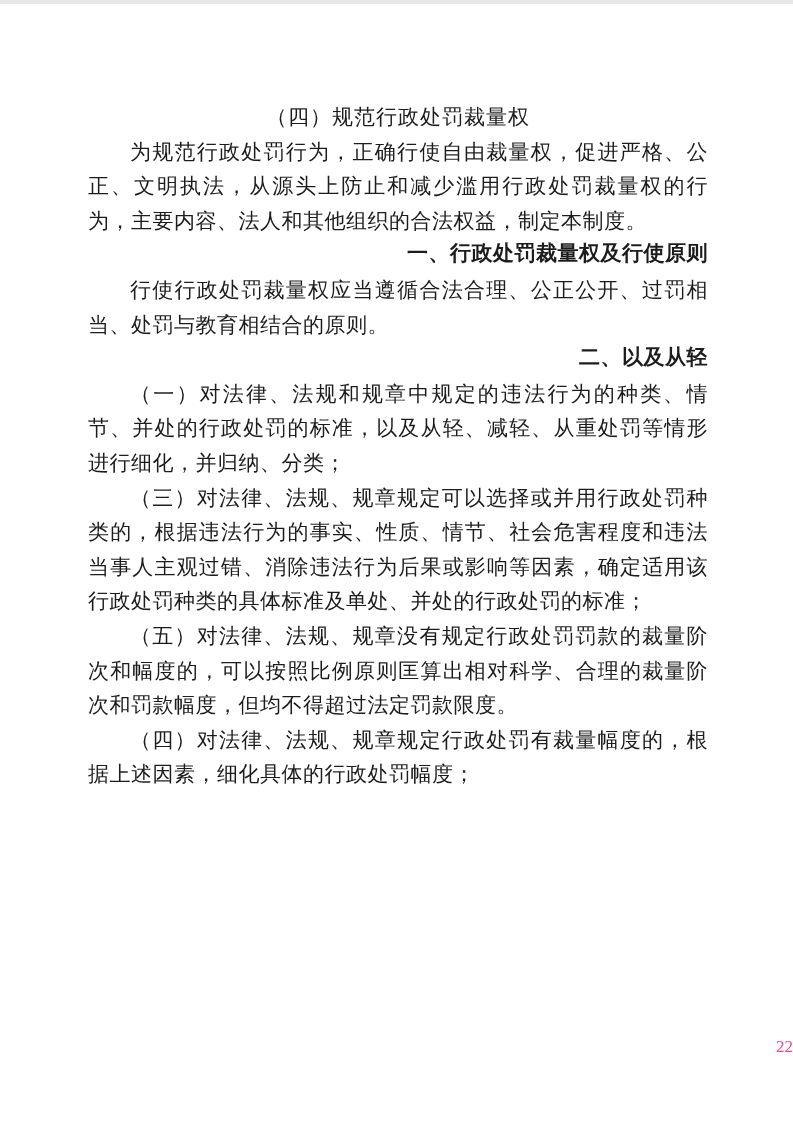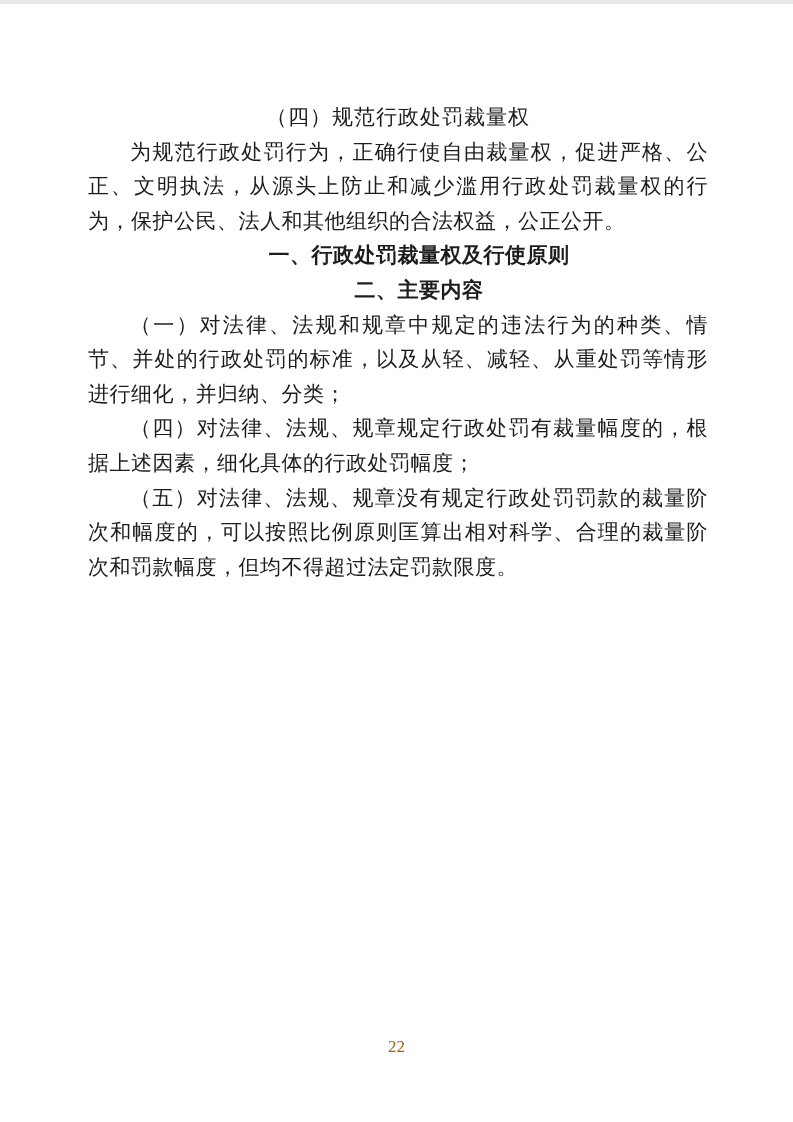--- a/index.html
+++ b/index.html
@@ -31,43 +31,45 @@
     text-align: center;
     text-indent: 0;
     letter-spacing: 1px;
   }
   .para {
     text-indent: 2em;
   }
   .heading {
     text-indent: 2em;
     font-weight: bold;
-    font-family: Liberation Serif, serif;
-    text-align: center;
+    font-family: Liberation Mono, monospace;
+    text-align: right;
     letter-spacing: 0.5px;
   }
   .page-number {
     position: absolute;
     top: 1032px;
     left: 0;
     width: 100%;
-    text-align: center;
+    text-align: right;
     font-size: 17px;
     line-height: 22px;
     font-family: "Liberation Serif", "DejaVu Serif", serif;
-    color: #a16207;
+    color: #ec4899;
   }
 </style>
 </head>
 <body>
 
 <div class="page">
   <div class="content">
     <div class="doc-title">（四）规范行政处罚裁量权</div>
-    <div class="para">为规范行政处罚行为，正确行使自由裁量权，促进严格、公正、文明执法，从源头上防止和减少滥用行政处罚裁量权的行为，保护公民、法人和其他组织的合法权益，公正公开。</div>
+    <div class="para">为规范行政处罚行为，正确行使自由裁量权，促进严格、公正、文明执法，从源头上防止和减少滥用行政处罚裁量权的行为，主要内容、法人和其他组织的合法权益，制定本制度。</div>
     <div class="heading">一、行政处罚裁量权及行使原则</div>
-    <div class="heading">二、主要内容</div>
+    <div class="para">行使行政处罚裁量权应当遵循合法合理、公正公开、过罚相当、处罚与教育相结合的原则。</div>
+    <div class="heading">二、以及从轻</div>
     <div class="para">（一）对法律、法规和规章中规定的违法行为的种类、情节、并处的行政处罚的标准，以及从轻、减轻、从重处罚等情形进行细化，并归纳、分类；</div>
+    <div class="para">（三）对法律、法规、规章规定可以选择或并用行政处罚种类的，根据违法行为的事实、性质、情节、社会危害程度和违法当事人主观过错、消除违法行为后果或影响等因素，确定适用该行政处罚种类的具体标准及单处、并处的行政处罚的标准；</div>
+    <div class="para">（五）对法律、法规、规章没有规定行政处罚罚款的裁量阶次和幅度的，可以按照比例原则匡算出相对科学、合理的裁量阶次和罚款幅度，但均不得超过法定罚款限度。</div>
     <div class="para">（四）对法律、法规、规章规定行政处罚有裁量幅度的，根据上述因素，细化具体的行政处罚幅度；</div>
-    <div class="para">（五）对法律、法规、规章没有规定行政处罚罚款的裁量阶次和幅度的，可以按照比例原则匡算出相对科学、合理的裁量阶次和罚款幅度，但均不得超过法定罚款限度。</div>
   </div>
   <div class="page-number">22</div>
 </div>
 
 </body></html>

